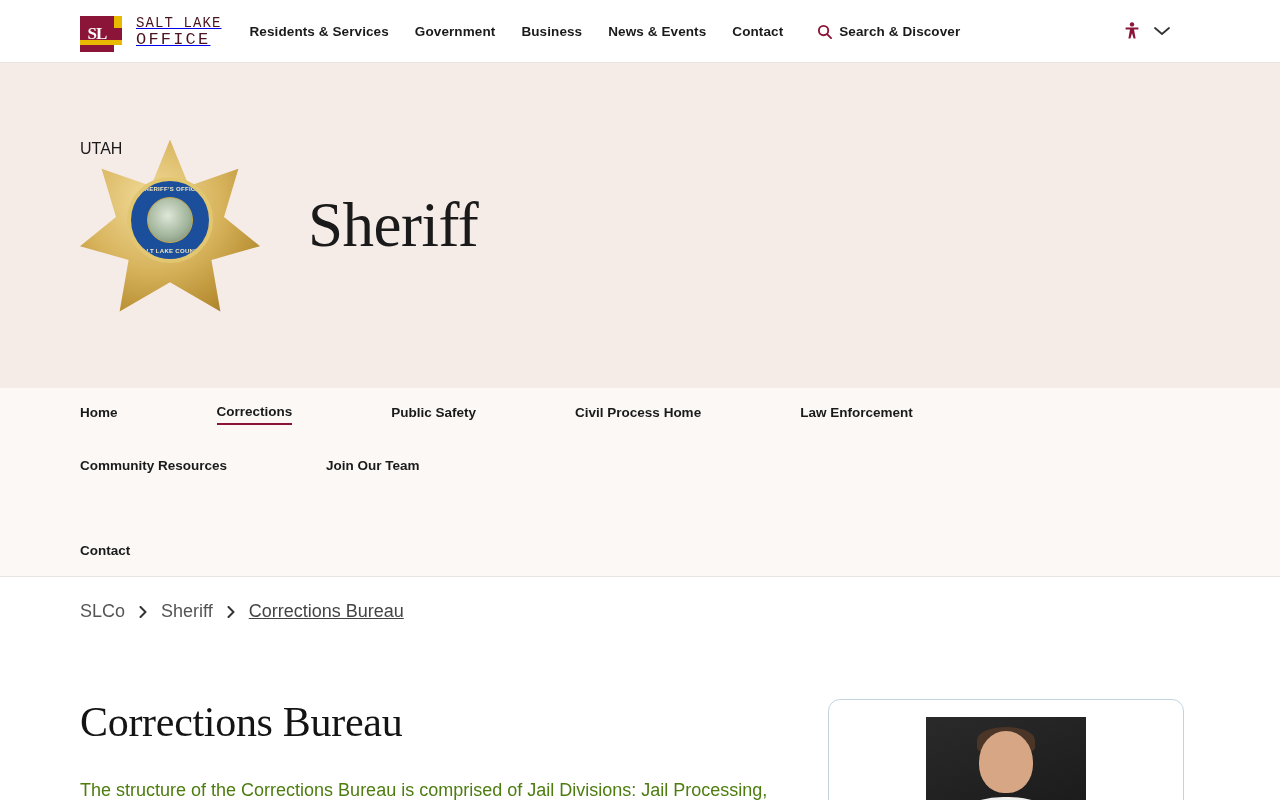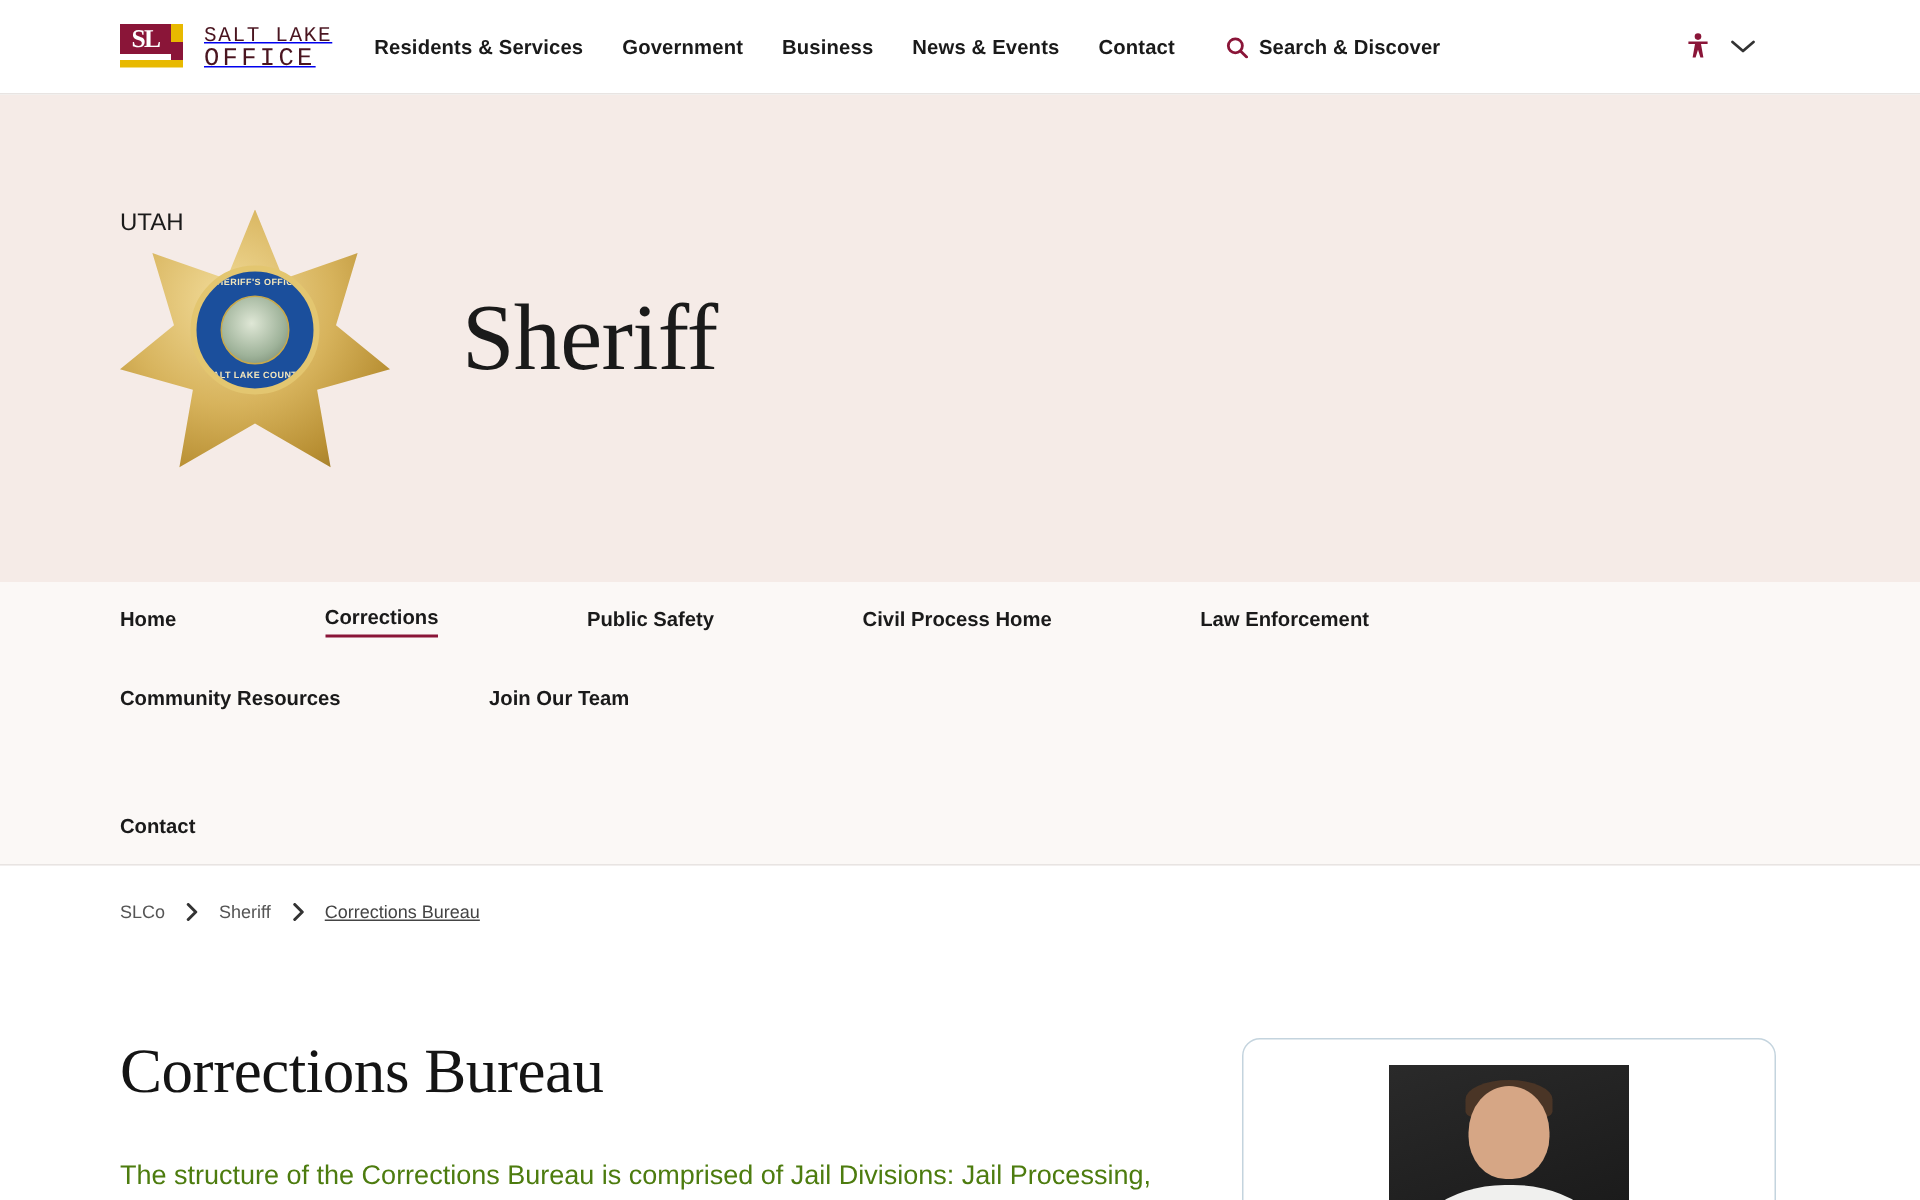--- a/index.html
+++ b/index.html
@@ -30,21 +30,21 @@
   }
   .logo-mark {
     width: 48px;
     height: 30px;
     position: relative;
     flex: 0 0 auto;
   }
   .logo-mark .sl {
     position: absolute;
     left: 0; top: 0;
-    width: 34px; height: 20px;
+    width: 34px; height: 36px;
     background: #8a1538;
     color: #ffffff;
     font-weight: bold;
     font-size: 17px;
     letter-spacing: -1px;
     display: flex;
     align-items: center;
     justify-content: center;
     font-family: "Liberation Serif", serif;
   }
@@ -203,21 +203,21 @@
     text-align: center;
   }
   .sectionnav .row-break { flex-basis: 100%; height: 0; }
 
   
   .breadcrumb {
     padding: 24px 80px 0 80px;
     display: flex;
     align-items: center;
     gap: 14px;
-    font-size: 12px;
+    font-size: 18px;
     color: #555;
   }
   .breadcrumb a {
     color: #555;
     text-decoration: none;
   }
   .breadcrumb a.current {
     text-decoration: underline;
     color: #444;
   }

